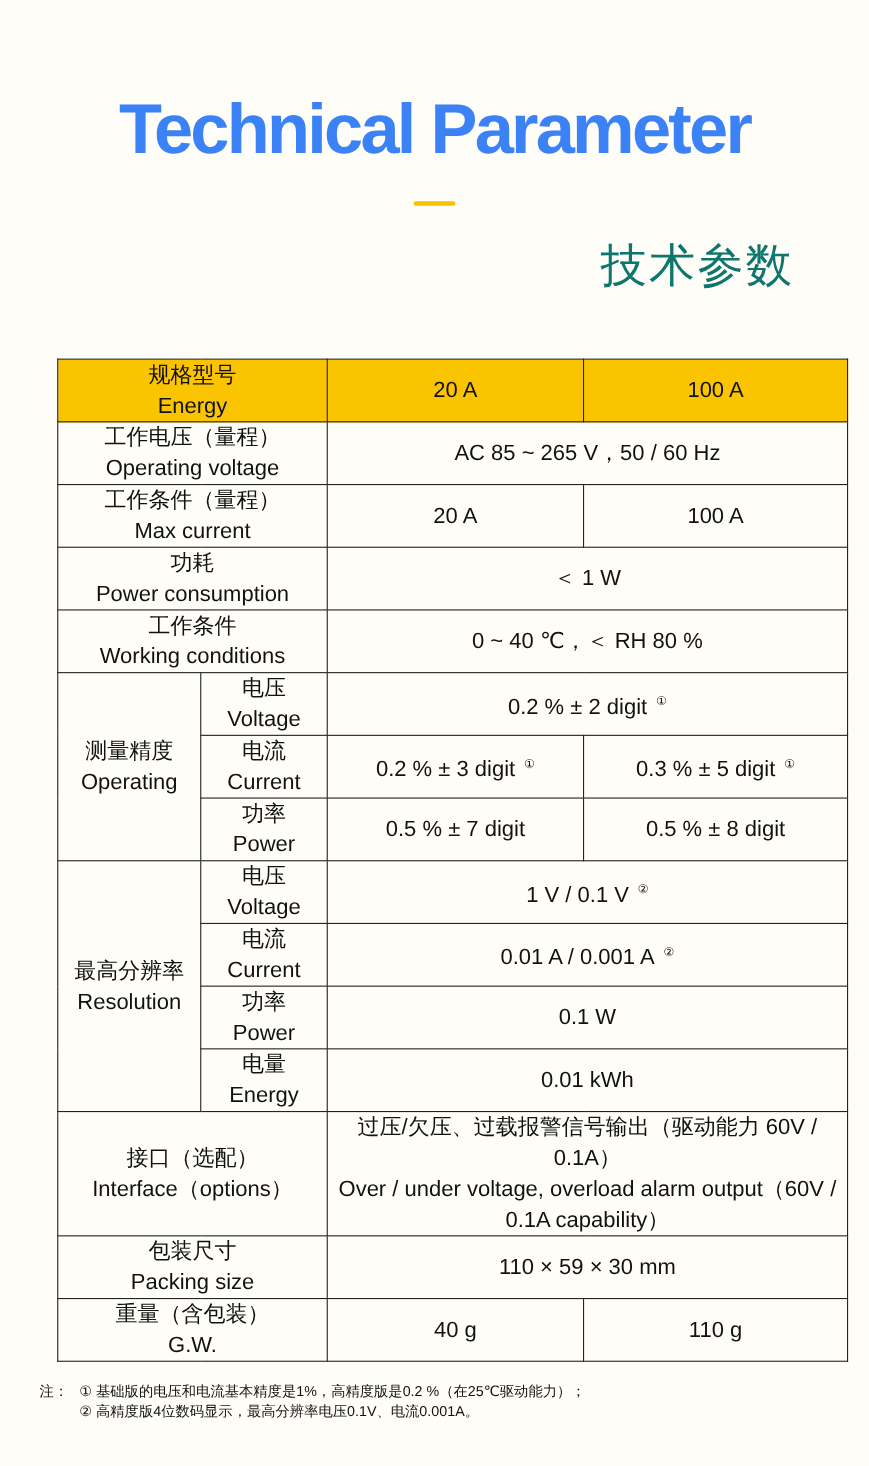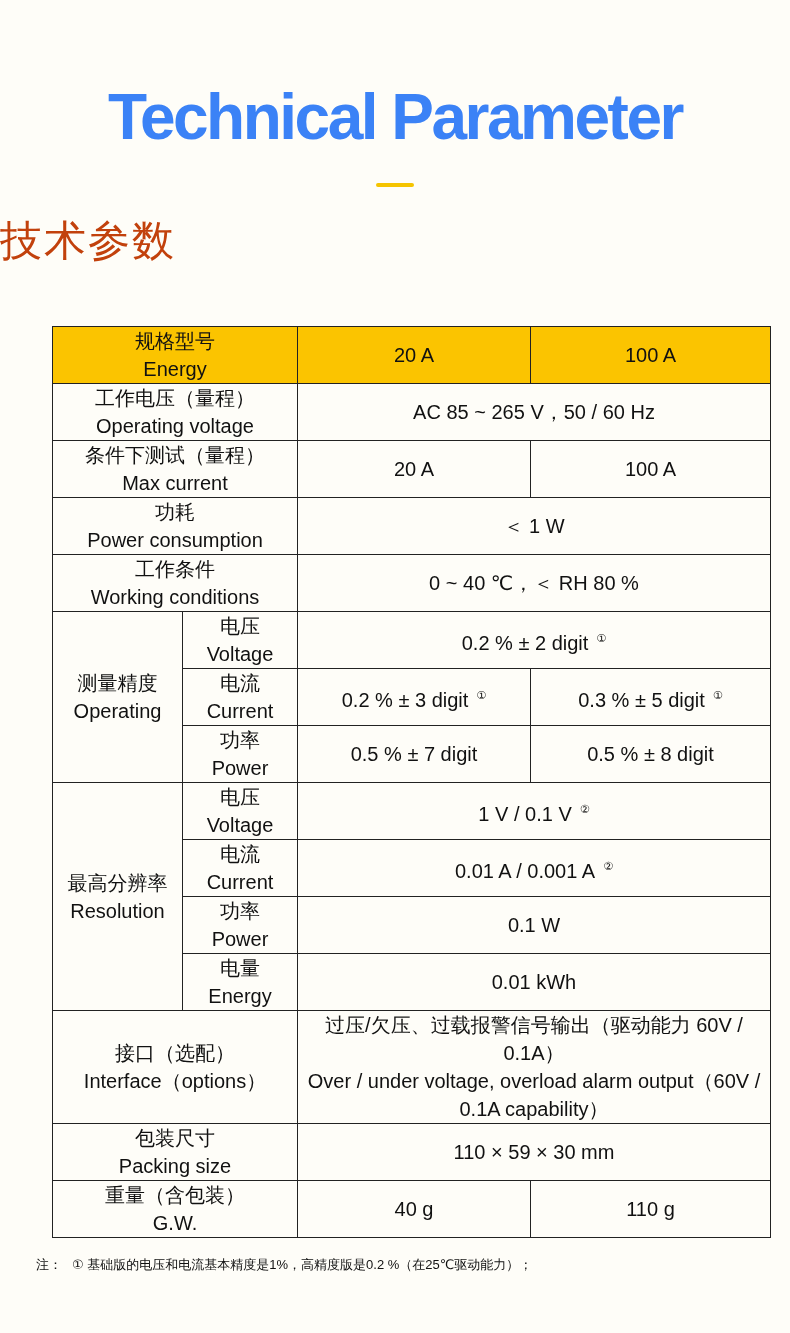--- a/index.html
+++ b/index.html
@@ -1,19 +1,19 @@
 <!DOCTYPE html>
 <html><head>
 <meta charset="utf-8">
 <style>
   html,body{margin:0;padding:0;}
   body{width:790px;height:1333px;background:#fefdf8;font-family:"Liberation Sans","DejaVu Sans",sans-serif;color:#111;position:relative;overflow:hidden;}
   .title{position:absolute;top:80px;left:0;width:790px;text-align:center;font-size:64px;font-weight:bold;letter-spacing:-2.5px;color:#3b82f6;}
   .bar{position:absolute;top:183px;left:376px;width:38px;height:4px;background:#f5c400;border-radius:2px;}
-  .subtitle{position:absolute;top:213px;left:0;width:722px;text-align:left;font-size:42px;color:#c2410c;letter-spacing:2px;}
+  .subtitle{position:absolute;top:213px;left:0;width:722px;text-align:right;font-size:42px;color:#0f766e;letter-spacing:2px;}
   table{position:absolute;top:326px;left:52px;width:718px;border-collapse:collapse;table-layout:fixed;}
   td{border:1px solid #222;text-align:center;vertical-align:middle;font-size:20px;line-height:28px;padding:0 4px;height:55px;}
   tr.head td{background:#fbc400;}
   .sup{font-size:11px;vertical-align:super;margin-left:8px;}
   .notes{position:absolute;top:1256px;left:36px;font-size:13px;line-height:18px;color:#111;}
   .notes .row{display:flex;}
   .notes .lbl{width:36px;}
 </style>
 </head>
 <body>
@@ -40,21 +40,21 @@
   </tr>
   <tr>
     <td colspan="2">
           <div>工作电压（量程）</div>
           <div>Operating voltage</div>
         </td>
     <td colspan="2">AC 85 ~ 265 V，50 / 60 Hz</td>
   </tr>
   <tr>
     <td colspan="2">
-          <div>条件下测试（量程）</div>
+          <div>工作条件（量程）</div>
           <div>Max current</div>
         </td>
     <td>20 A</td>
     <td>100 A</td>
   </tr>
   <tr>
     <td colspan="2">
           <div>功耗</div>
           <div>Power consumption</div>
         </td>
@@ -152,13 +152,17 @@
     <td>110 g</td>
   </tr>
 </tbody>
   </table>
 
 <div class="notes">
   <div class="row">
       <span class="lbl">注：</span>
       <span>① 基础版的电压和电流基本精度是1%，高精度版是0.2 %（在25℃驱动能力）；</span>
     </div>
+  <div class="row">
+      <span class="lbl"></span>
+      <span>② 高精度版4位数码显示，最高分辨率电压0.1V、电流0.001A。</span>
+    </div>
 </div>
 
 </body></html>

